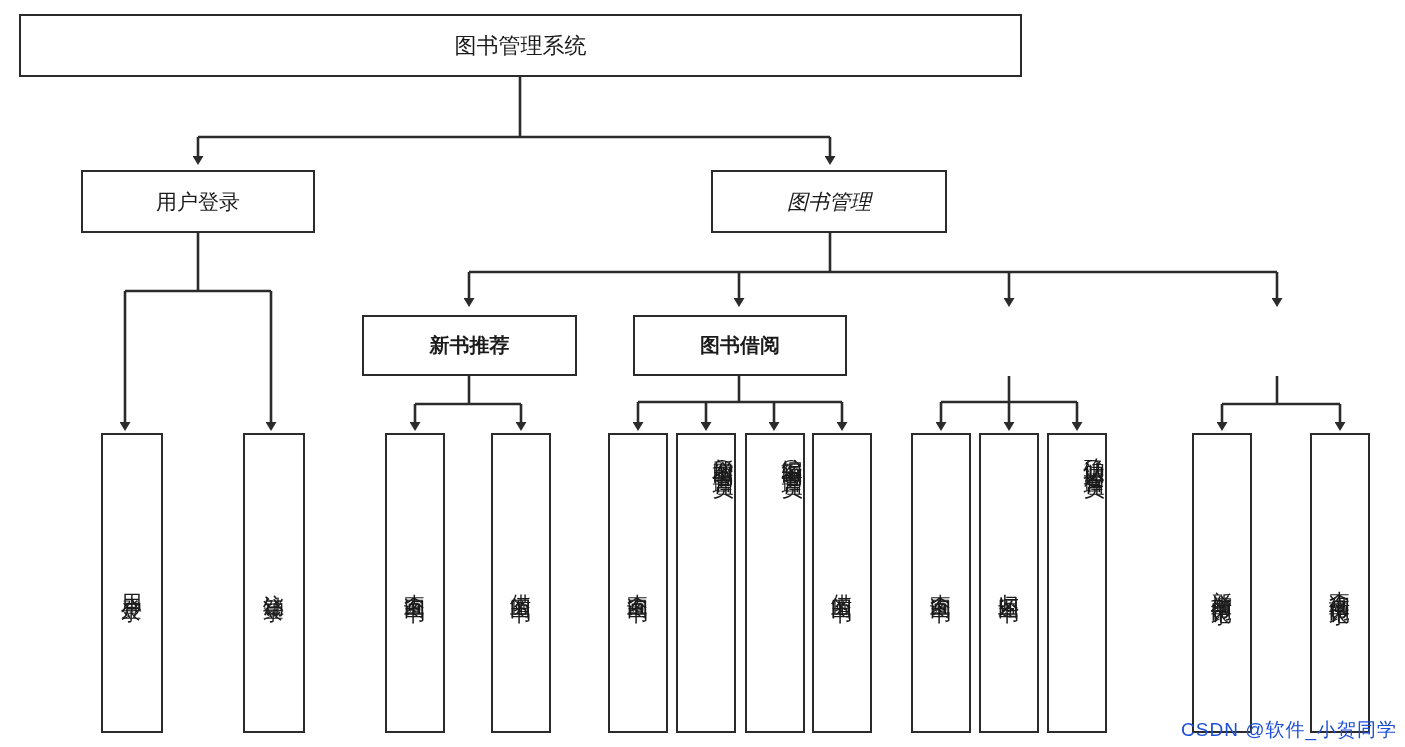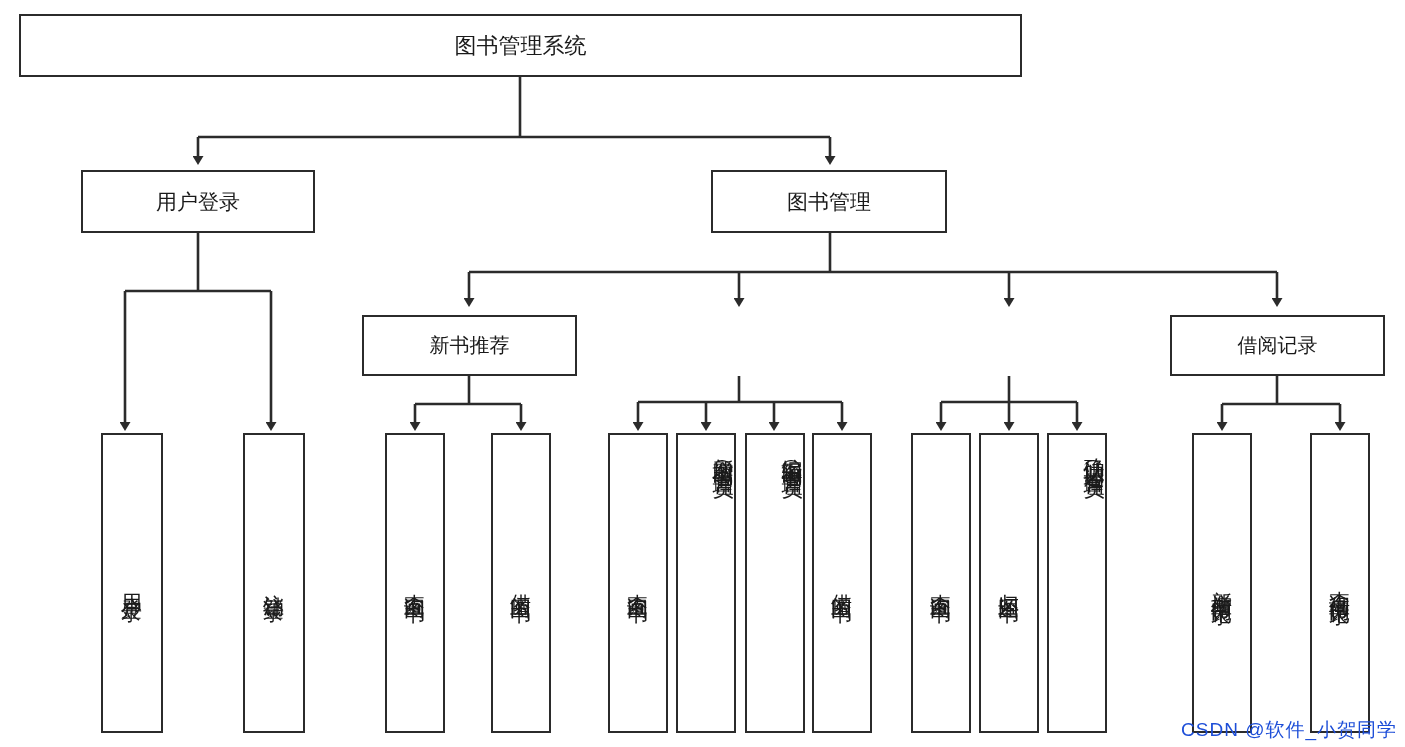--- a/index.html
+++ b/index.html
@@ -37,20 +37,21 @@
     z-index: 2;
   }
   .node.root {
     font-size: 22px;
   }
   .node.lvl1 {
     font-size: 21px;
   }
   .node.lvl2 {
     font-size: 20px;
+    font-weight: bold;
   }
   
   .node.leaf {
     font-size: 21px;
     writing-mode: vertical-rl;
     text-orientation: upright;
     letter-spacing: 3px;
     line-height: 1;
     padding: 6px 0;
     align-items: center;
@@ -130,29 +131,29 @@
     </g>
   </svg>
 
   <div class="node root" style="left:19px; top:14px; width:1003px; height:63px;">
     <span>图书管理系统</span>
   </div>
 
   <div class="node lvl1" style="left:81px; top:170px; width:234px; height:63px;">
     <span>用户登录</span>
   </div>
-  <div class="node lvl1" style="left:711px; top:170px; width:236px; height:63px;">
+  <div class="node lvl1" style="left:711px; top:170px; width:236px; height:63px;font-style:italic;">
     <span>图书管理</span>
   </div>
 
   <div class="node lvl2" style="left:362px; top:315px; width:215px; height:61px;">
     <span>新书推荐</span>
   </div>
-  <div class="node lvl2" style="left:1170px; top:315px; width:215px; height:61px;">
-    <span>借阅记录</span>
+  <div class="node lvl2" style="left:633px; top:315px; width:214px; height:61px;">
+    <span>图书借阅</span>
   </div>
 
   <div class="node leaf" style="left:101px; top:433px; width:62px; height:300px;">
     <span class="leaf-label">用户登录</span>
   </div>
   <div class="node leaf" style="left:243px; top:433px; width:62px; height:300px;">
     <span class="leaf-label">注销登录</span>
   </div>
 
   <div class="node leaf" style="left:385px; top:433px; width:60px; height:300px;">

